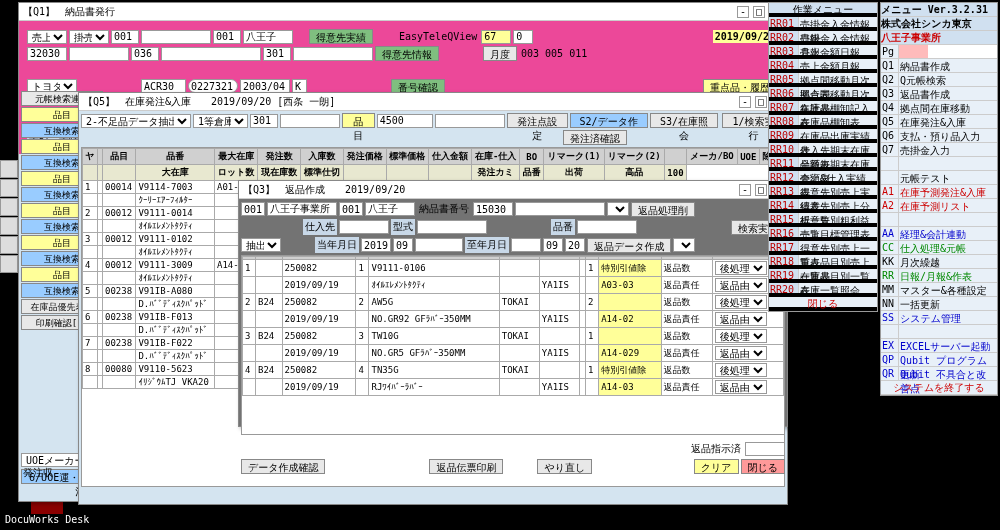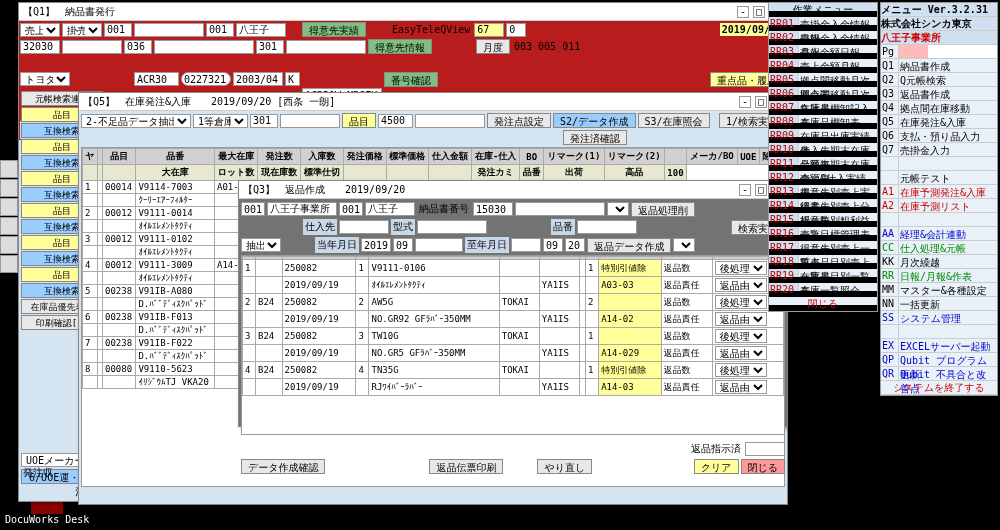--- a/index.html
+++ b/index.html
@@ -4,21 +4,21 @@
 <style>
 *{box-sizing:border-box;margin:0;padding:0;font-family:"MS Gothic",monospace;font-size:10px}
 body{width:1000px;height:530px;background:#000;position:relative;overflow:hidden}
 .desk{position:absolute;bottom:5px;left:5px;color:#fff;text-align:center}
 .desk-ico{width:32px;height:32px;background:#8B0000;margin:0 auto}
 .win{position:absolute;background:#f0f0f0;border:1px solid #888;box-shadow:2px 2px 4px rgba(0,0,0,.3)}
 .titlebar{height:18px;background:#fff;border-bottom:1px solid #ccc;display:flex;align-items:center;padding:0 4px;justify-content:space-between}
 .titlebar .wbtn{display:flex;gap:4px}
 .titlebar .wbtn span{width:12px;height:12px;border:1px solid #999;text-align:center;line-height:10px;cursor:pointer}
 .w1{left:18px;top:2px;width:768px;height:500px;background:#d4e4f0}
-.w1-top{padding:1px;background:#b91c1c}
+.w1-top{padding:8px;background:#ec4899}
 .row{display:flex;gap:2px;align-items:center;margin-bottom:2px}
 .inp{background:#fff;border:1px solid #999;padding:1px 2px;height:14px}
 .sel{background:#fff;border:1px solid #999;height:14px}
 .btn{background:#e8e8e8;border:1px solid #888;padding:1px 6px;height:15px;cursor:pointer}
 .btn-g{background:#7fbf7f}
 .btn-y{background:#ffff99}
 .btn-p{background:#ffb3d9}
 .btn-r{background:#ff9999}
 .btn-b{background:#99ccff}
 .lbl{padding:1px 2px}
@@ -26,21 +26,21 @@
 .tbl th,.tbl td{border:1px solid #aaa;padding:1px 2px;font-size:9px}
 .tbl th{background:#d0d0d0}
 .w1-left{position:absolute;left:2px;top:88px;width:82px}
 .w1-left .btn{width:100%;margin-bottom:1px;font-size:9px}
 .hdrbar{background:#c8d8e8;padding:2px;display:flex;gap:4px}
 .w2{left:78px;top:92px;width:710px;height:413px;background:#d4e4f0}
 .w2-body{padding:2px}
 .w3{left:238px;top:180px;width:550px;height:247px;background:#737373}
 .w3-body{padding:2px}
 .pnl1{position:absolute;right:122px;top:2px;width:110px;background:#e8f0f8;border:1px solid #999}
-.pnl1 .prow{display:flex;border-bottom:6px solid #000000;height:14px}
+.pnl1 .prow{display:flex;border-bottom:4px solid #000000;height:14px}
 .pnl1 .pcode{width:30px;background:#d0e0f0;color:#b00;padding:1px;border-right:1px solid #ccc}
 .pnl1 .plbl{flex:1;padding:1px;cursor:pointer}
 .pnl2{position:absolute;right:2px;top:2px;width:118px;background:#e8f0f8;border:1px solid #999}
 .pnl2 .prow{display:flex;border-bottom:1px solid #ccc;height:14px}
 .pnl2 .pcode{width:18px;padding:1px;border-right:1px solid #ccc}
 .pnl2 .plbl{flex:1;padding:1px;cursor:pointer}
 .pnl2 .hdr{background:#d0e0f0;text-align:left;font-weight:bold}
 .red{color:#c00}
 .blue{color:#00c}
 .green{color:#080}
@@ -161,21 +161,21 @@
         <span>×</span>
       </div>
 </div>
 <div class="w2-body">
 <div class="row">
 <select class="sel" style="width:110px"><option>2-不足品データ抽出</option></select>
 <select class="sel" style="width:55px"><option>1等倉庫</option></select>
 <input class="inp" style="width: 28px;" value="301">
 <input class="inp" style="width: 60px;">
 <button class="btn btn-y">品目</button>
-<input class="inp" style="width: 35px;" value="4500">
+<input class="inp" style="width: 56px;" value="4500">
 <input class="inp" style="width: 70px;">
 <button class="btn">発注点設定</button>
 <button class="btn btn-b">S2/データ作成</button>
 <button class="btn">S3/在庫照会</button>
 <span style="flex:1"></span>
 <button class="btn">1/検索実行</button>
 </div>
 <div class="row">
         <span style="width:480px"></span>
         <button class="btn">発注済確認</button>

